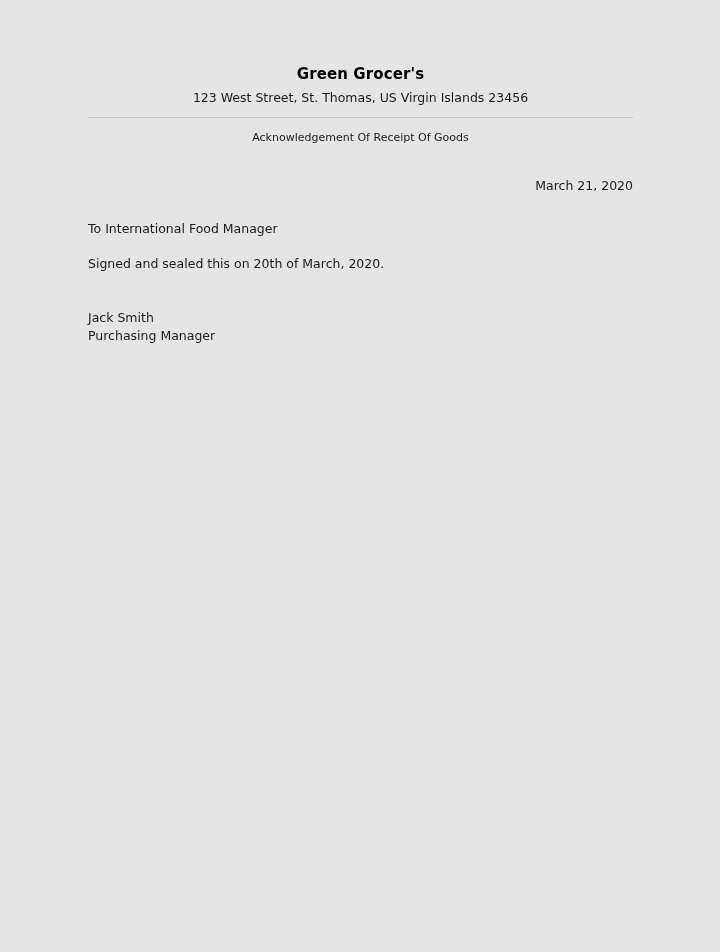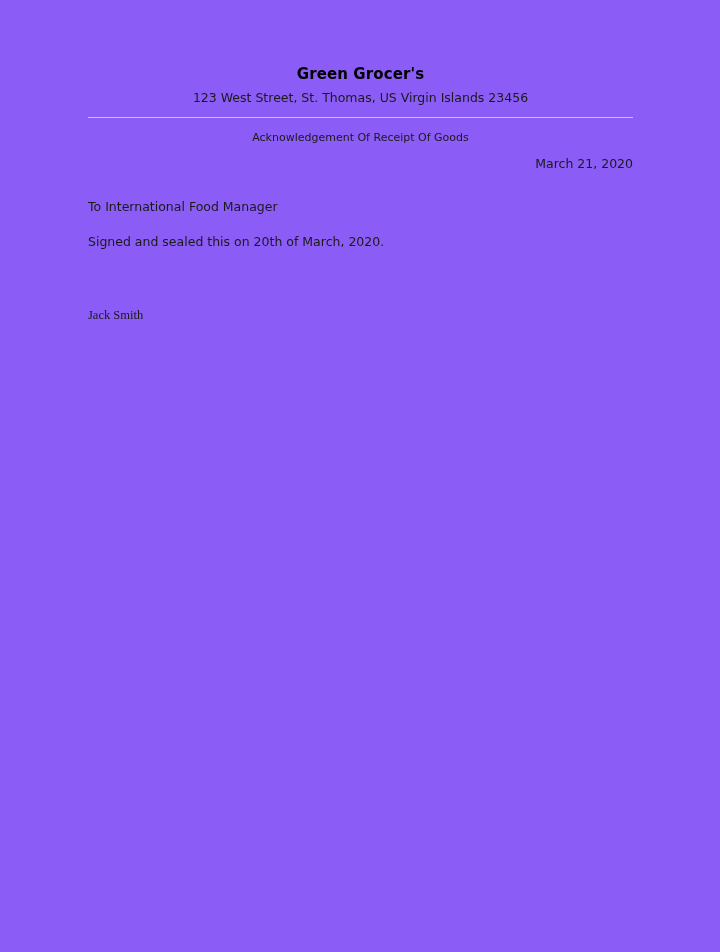--- a/index.html
+++ b/index.html
@@ -12,21 +12,21 @@
     height: 952px;
     font-family: "DejaVu Sans", sans-serif;
     color: #1a1a1a;
     -webkit-font-smoothing: antialiased;
   }
 
   .page {
     position: relative;
     width: 720px;
     height: 952px;
-    background: #8b5cf6;
+    background: #e5e5e5;
     box-sizing: border-box;
   }
 
   .sheet {
     position: absolute;
     left: 88px;
     top: 0;
     width: 545px;
   }
 
@@ -66,21 +66,21 @@
     color: #1a1a1a;
     line-height: 18px;
     margin-top: 11px;
   }
 
   .date-line {
     text-align: right;
     font-size: 12.5px;
     color: #1a1a1a;
     line-height: 18px;
-    margin-top: 8px;
+    margin-top: 30px;
   }
 
   .salutation {
     font-size: 12.5px;
     color: #1a1a1a;
     line-height: 18px;
     margin-top: 25px;
   }
 
   .body-paragraph {
@@ -92,22 +92,21 @@
   }
 
   .closing-line {
     font-size: 12.5px;
     color: #1a1a1a;
     line-height: 18px;
     margin-top: 17px;
   }
 
   .signature-block {
-    margin-top: 56px;
-    font-family: Liberation Serif, serif;
+    margin-top: 36px;
   }
 
   .signature-name,
   .signature-title {
     font-size: 12.5px;
     color: #1a1a1a;
     line-height: 17.5px;
   }
 </style>
 </head>
@@ -127,16 +126,17 @@
 
     <div class="date-line">March 21, 2020</div>
 
     <div class="salutation">To International Food Manager</div>
 
 
     <div class="closing-line">Signed and sealed this on 20th of March, 2020.</div>
 
     <div class="signature-block">
       <div class="signature-name">Jack Smith</div>
+      <div class="signature-title">Purchasing Manager</div>
     </div>
 
   </div>
 </div>
 
 </body></html>

